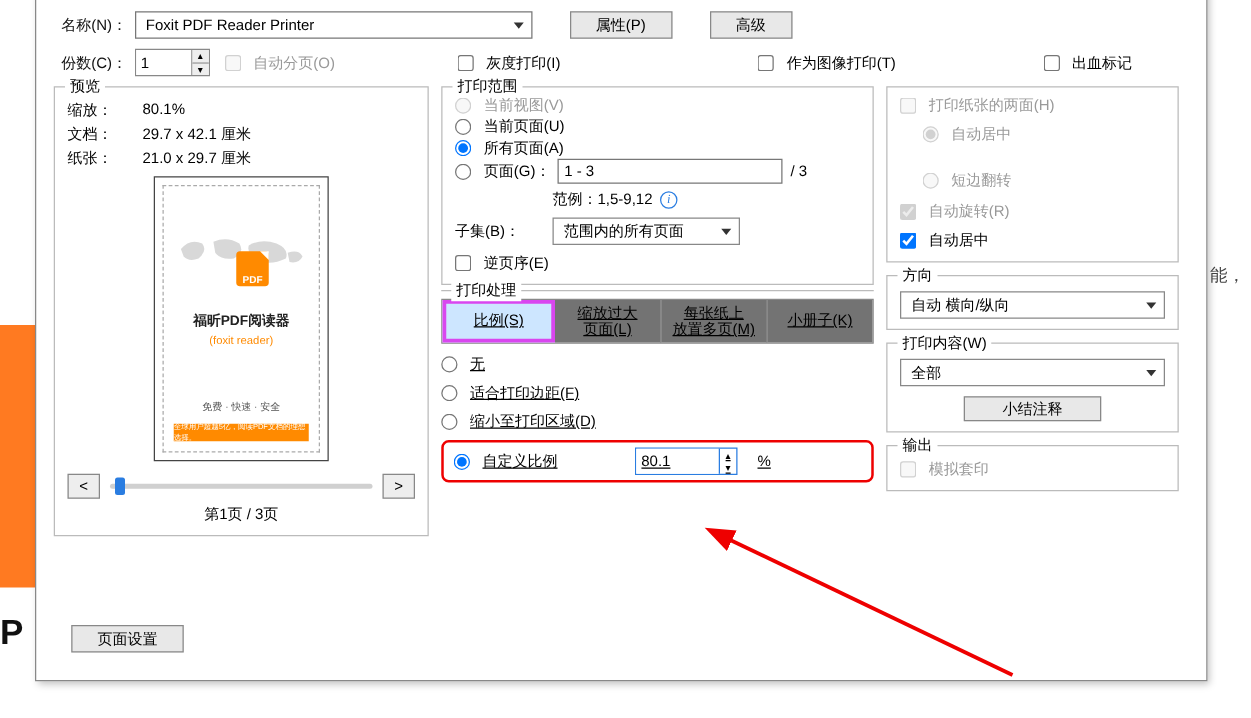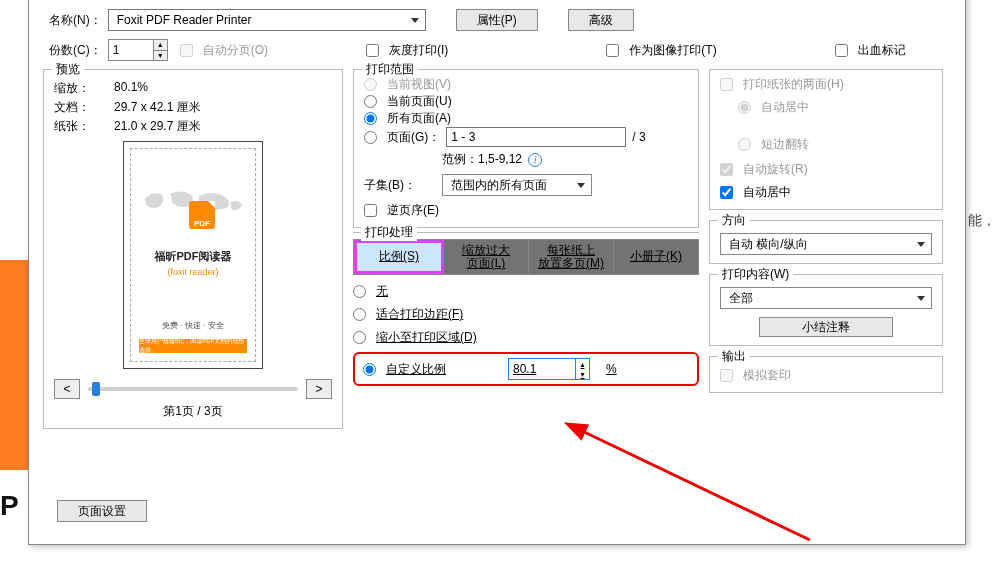--- a/index.html
+++ b/index.html
@@ -274,21 +274,21 @@
         </div>
       </div>
 
       <div class="fieldset">
         <span class="legend">打印内容(W)</span>
         <div class="select-like" style="width:100%; margin-top:6px;">
           <span>全部</span>
               <span class="caret"></span>
         </div>
         <div style="display:flex; justify-content:center; margin-top:8px;">
-          <div class="btn btn-sm" style="width:134px;">小结注释</div>
+          <div class="btn btn-sm" style="width:110px;">小结注释</div>
         </div>
       </div>
 
       <div class="fieldset">
         <span class="legend">输出</span>
         <label class="row disabled" style="margin-top:4px;">
               <input type="checkbox" disabled="" style="">
               <span>模拟套印</span>
             </label>
       </div>

